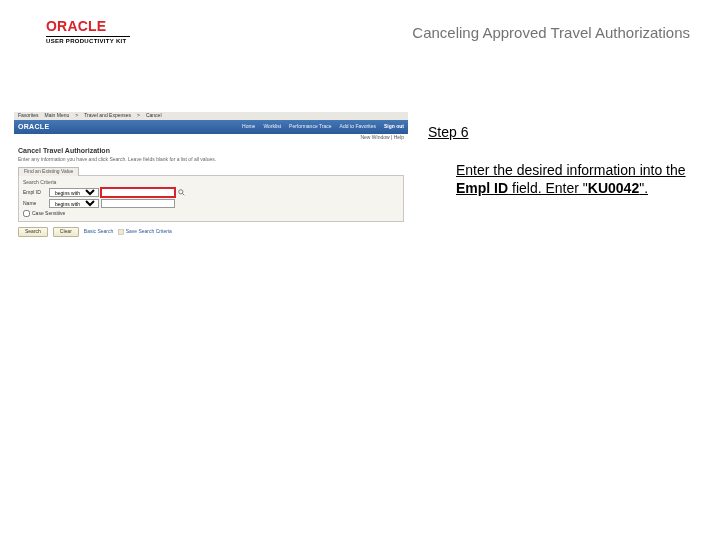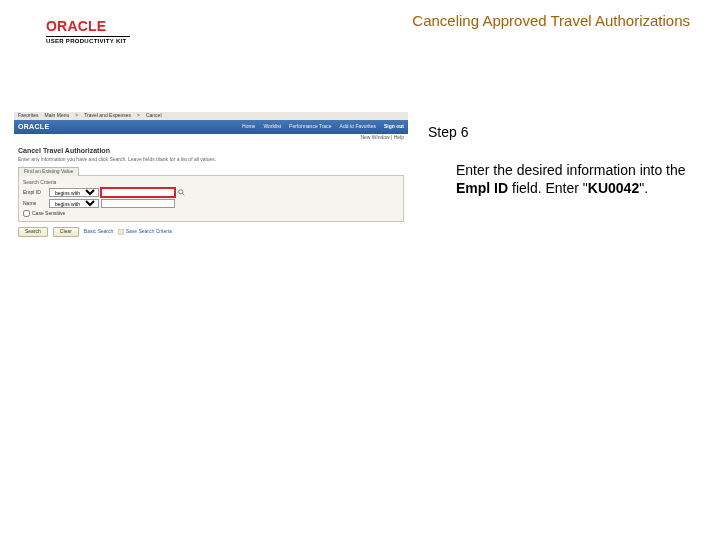--- a/index.html
+++ b/index.html
@@ -38,24 +38,24 @@
   }
   .upk-line {
     font-size: 6px;
     letter-spacing: 0.3px;
     font-weight: 700;
     color: #000;
   }
   
   .topic-title {
     position: absolute;
-    top: 12px;
+    top: 24px;
     right: 30px;
     font-size: 15px;
-    color: #a16207;
+    color: #737373;
   }
   
   .shot {
     position: absolute;
     top: 112px;
     left: 14px;
     width: 394px;
     height: 160px;
     background: #ffffff;
     font-size: 6px;
@@ -192,20 +192,21 @@
   }
   .shot .linklike { color: #2a5a99; }
   
   .instr {
     position: absolute;
     top: 124px;
     left: 428px;
     width: 260px;
     font-size: 14px;
     color: #000;
+    text-decoration: underline;
   }
   .instr .step {
     margin-bottom: 22px;
   }
   .instr .body { line-height: 1.25; margin-left: 28px; }
   .instr .body .field { font-weight: 700; }
   .instr .body .val { font-weight: 700; }
 </style>
 </head>
 <body>

